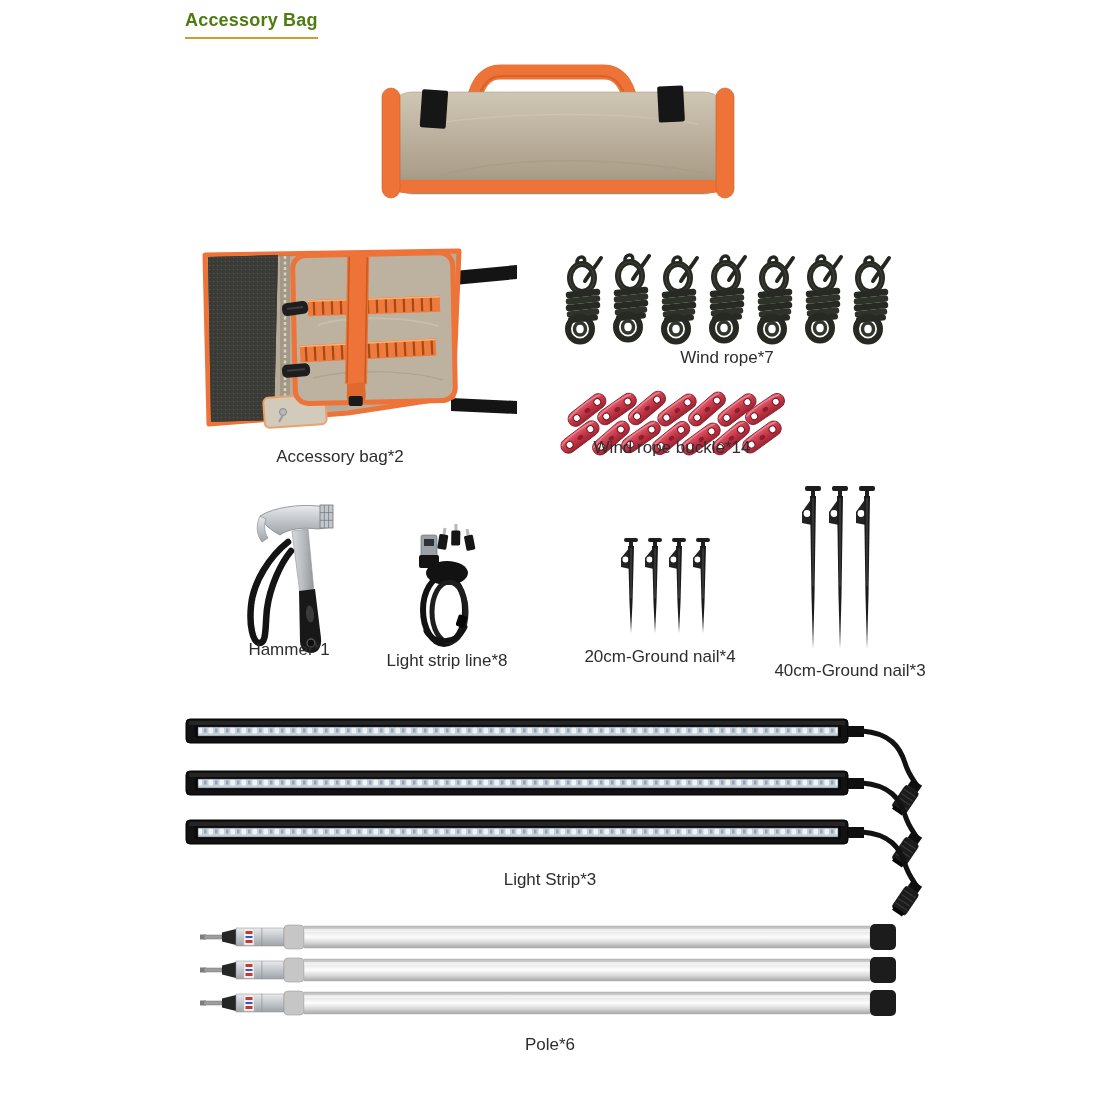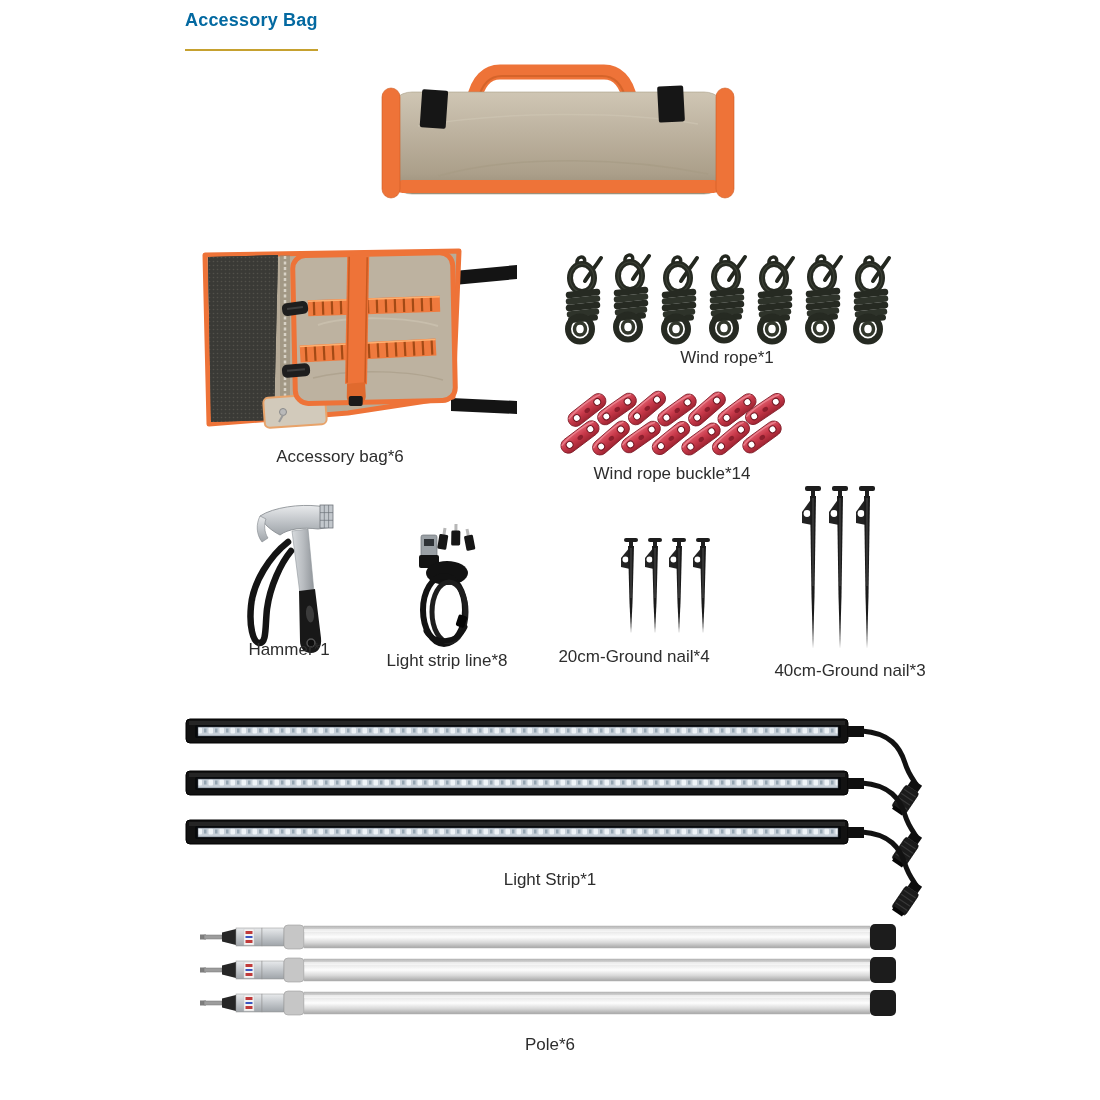--- a/index.html
+++ b/index.html
@@ -1,19 +1,19 @@
 <!DOCTYPE html>
 <html><head>
 <meta charset="utf-8">
 <style>
   html,body{margin:0;padding:0;background:#fff;}
   .canvas{position:relative;width:1100px;height:1100px;background:#ffffff;overflow:hidden;
           font-family:"Liberation Sans", sans-serif;}
   .page-title{position:absolute;left:185px;top:10px;font-size:18px;font-weight:bold;
-          color:#0369a1;border-bottom:2px solid #C6A12F;padding-bottom:18px;letter-spacing:.2px;}
+          color:#4d7c0f;border-bottom:2px solid #C6A12F;padding-bottom:6px;letter-spacing:.2px;}
   .item-label{position:absolute;transform:translateX(-50%);white-space:nowrap;
           font-size:17px;color:#2d2d2d;}
   .img{position:absolute;}
   svg{display:block;overflow:visible;}
 </style>
 </head>
 <body>
 
 <div class="canvas">
 
@@ -186,50 +186,50 @@
     <g transform="rotate(1 169 87)">
       <rect x="158" y="16" width="22" height="128" fill="#ee7338"></rect>
       <line x1="160" y1="17" x2="160" y2="143" stroke="#c85a20" stroke-width="1.5"></line>
       <line x1="178" y1="17" x2="178" y2="143" stroke="#c85a20" stroke-width="1.5"></line>
       <path d="M160,144 L178,142 L179,156 C179,162 174,165 169,165 C163,165 160,161 160,157 Z" fill="#e06a2e"></path>
       <rect x="162" y="156" width="14" height="10" rx="2" fill="#1a1a1a"></rect>
     </g>
     <circle cx="95" cy="172" r="3.5" fill="#b9b9b9" stroke="#8a8a8a"></circle>
     <line x1="95" y1="175" x2="91" y2="182" stroke="#9a9a9a" stroke-width="2"></line>
   </svg>
-  <div class="item-label" style="left:340px;top:447px">Accessory bag*6</div>
+  <div class="item-label" style="left:340px;top:447px">Accessory bag*2</div>
 
   <svg class="img" style="left:560px;top:250px" width="340" height="95">
     <use href="#rope" x="1" y="3"></use>
     <use href="#rope" x="49" y="1"></use>
     <use href="#rope" x="97" y="3"></use>
     <use href="#rope" x="145" y="2"></use>
     <use href="#rope" x="193" y="3"></use>
     <use href="#rope" x="241" y="2"></use>
     <use href="#rope" x="289" y="3"></use>
   </svg>
-  <div class="item-label" style="left:727px;top:348px">Wind rope*1</div>
+  <div class="item-label" style="left:727px;top:348px">Wind rope*7</div>
 
   <svg class="img" style="left:553px;top:386px" width="252" height="80">
     <use href="#buckle" transform="translate(34,24) rotate(-38)"></use>
     <use href="#buckle" transform="translate(64,23) rotate(-35)"></use>
     <use href="#buckle" transform="translate(94,22) rotate(-40)"></use>
     <use href="#buckle" transform="translate(124,24) rotate(-36)"></use>
     <use href="#buckle" transform="translate(154,23) rotate(-41)"></use>
     <use href="#buckle" transform="translate(184,24) rotate(-37)"></use>
     <use href="#buckle" transform="translate(212,23) rotate(-34)"></use>
     <use href="#buckle" transform="translate(27,51) rotate(-37)"></use>
     <use href="#buckle" transform="translate(58,52) rotate(-41)"></use>
     <use href="#buckle" transform="translate(88,51) rotate(-35)"></use>
     <use href="#buckle" transform="translate(118,52) rotate(-39)"></use>
     <use href="#buckle" transform="translate(148,53) rotate(-36)"></use>
     <use href="#buckle" transform="translate(178,52) rotate(-40)"></use>
     <use href="#buckle" transform="translate(209,51) rotate(-36)"></use>
   </svg>
-  <div class="item-label" style="left:672px;top:464px">Wind rope buckle*14</div>
+  <div class="item-label" style="left:672px;top:438px">Wind rope buckle*14</div>
 
   <svg class="img" style="left:240px;top:500px" width="100" height="160">
     <path d="M48,42 C30,56 13,82 11,106 C9,126 13,142 19,143 C27,144 25,126 27,109 C30,86 41,63 51,51" stroke="#141414" stroke-width="6.5" fill="none" stroke-linecap="round" stroke-linejoin="round"></path>
     <path d="M20,16 C34,7 60,4 78,6 L92,8 L92,27 L78,29 C62,27 48,29 40,35 C32,31 23,24 20,16 Z" fill="url(#silvG)" stroke="#82878c" stroke-width="0.8"></path>
     <path d="M20,16 C16,24 16,34 22,42 L28,38 C24,32 24,24 26,19 Z" fill="url(#silvG)" stroke="#82878c" stroke-width="0.6"></path>
     <rect x="80" y="5" width="13" height="23" fill="#c3c8cd" stroke="#6f747a" stroke-width="0.8"></rect>
     <path d="M84.3,5 V28 M88.6,5 V28 M80,12.6 H93 M80,20.3 H93" stroke="#6f747a" stroke-width="0.7"></path>
     <polygon points="52,31 68,29 74,92 60,94" fill="url(#silvV)" stroke="#8f959b" stroke-width="0.6"></polygon>
     <path d="M59,91 L75,89 L81,138 C82,147 78,153 71,153 C64,153 60,148 60,141 Z" fill="#181818"></path>
     <ellipse cx="70" cy="114" rx="4" ry="8.5" fill="#3b3b3b" transform="rotate(-6 70 114)"></ellipse>
@@ -260,39 +260,39 @@
     <rect x="62" y="100" width="9" height="12" rx="2" fill="#050505" transform="rotate(18 66 106)"></rect>
   </svg>
   <div class="item-label" style="left:447px;top:651px">Light strip line*8</div>
 
   <svg class="img" style="left:612px;top:538px" width="110" height="100">
     <use href="#nail20" x="6" y="0"></use>
     <use href="#nail20" x="30" y="0"></use>
     <use href="#nail20" x="54" y="0"></use>
     <use href="#nail20" x="78" y="0"></use>
   </svg>
-  <div class="item-label" style="left:634px;top:647px">20cm-Ground nail*4</div>
+  <div class="item-label" style="left:660px;top:647px">20cm-Ground nail*4</div>
 
   <svg class="img" style="left:798px;top:486px" width="100" height="166">
     <use href="#nail40" x="2" y="0"></use>
     <use href="#nail40" x="29" y="0"></use>
     <use href="#nail40" x="56" y="0"></use>
   </svg>
   <div class="item-label" style="left:850px;top:661px">40cm-Ground nail*3</div>
 
   <svg class="img" style="left:186px;top:717px" width="745" height="105">
       <use href="#lightstrip"></use>
     </svg>
   <svg class="img" style="left:186px;top:769px" width="745" height="105">
       <use href="#lightstrip"></use>
     </svg>
   <svg class="img" style="left:186px;top:818px" width="745" height="105">
       <use href="#lightstrip"></use>
     </svg>
-  <div class="item-label" style="left:550px;top:870px">Light Strip*1</div>
+  <div class="item-label" style="left:550px;top:870px">Light Strip*3</div>
 
   <svg class="img" style="left:200px;top:921px" width="700" height="32">
       <use href="#pole"></use>
     </svg>
   <svg class="img" style="left:200px;top:954px" width="700" height="32">
       <use href="#pole"></use>
     </svg>
   <svg class="img" style="left:200px;top:987px" width="700" height="32">
       <use href="#pole"></use>
     </svg>

